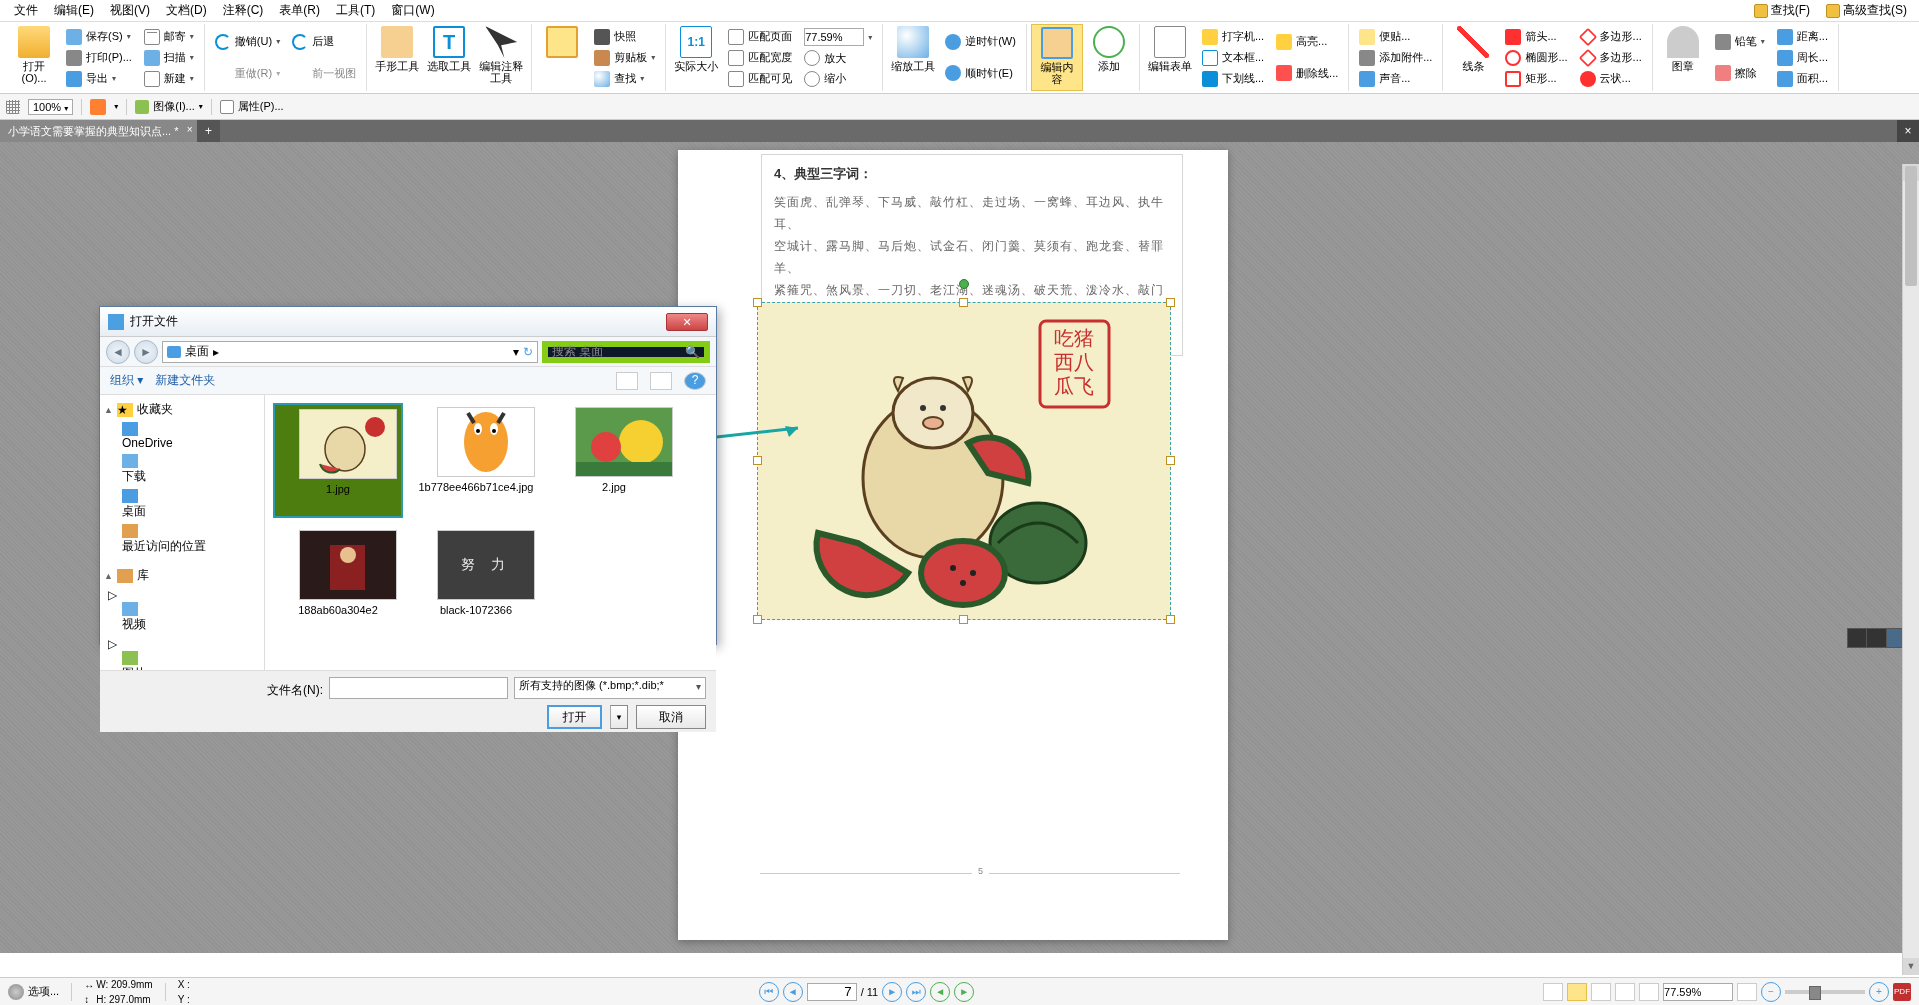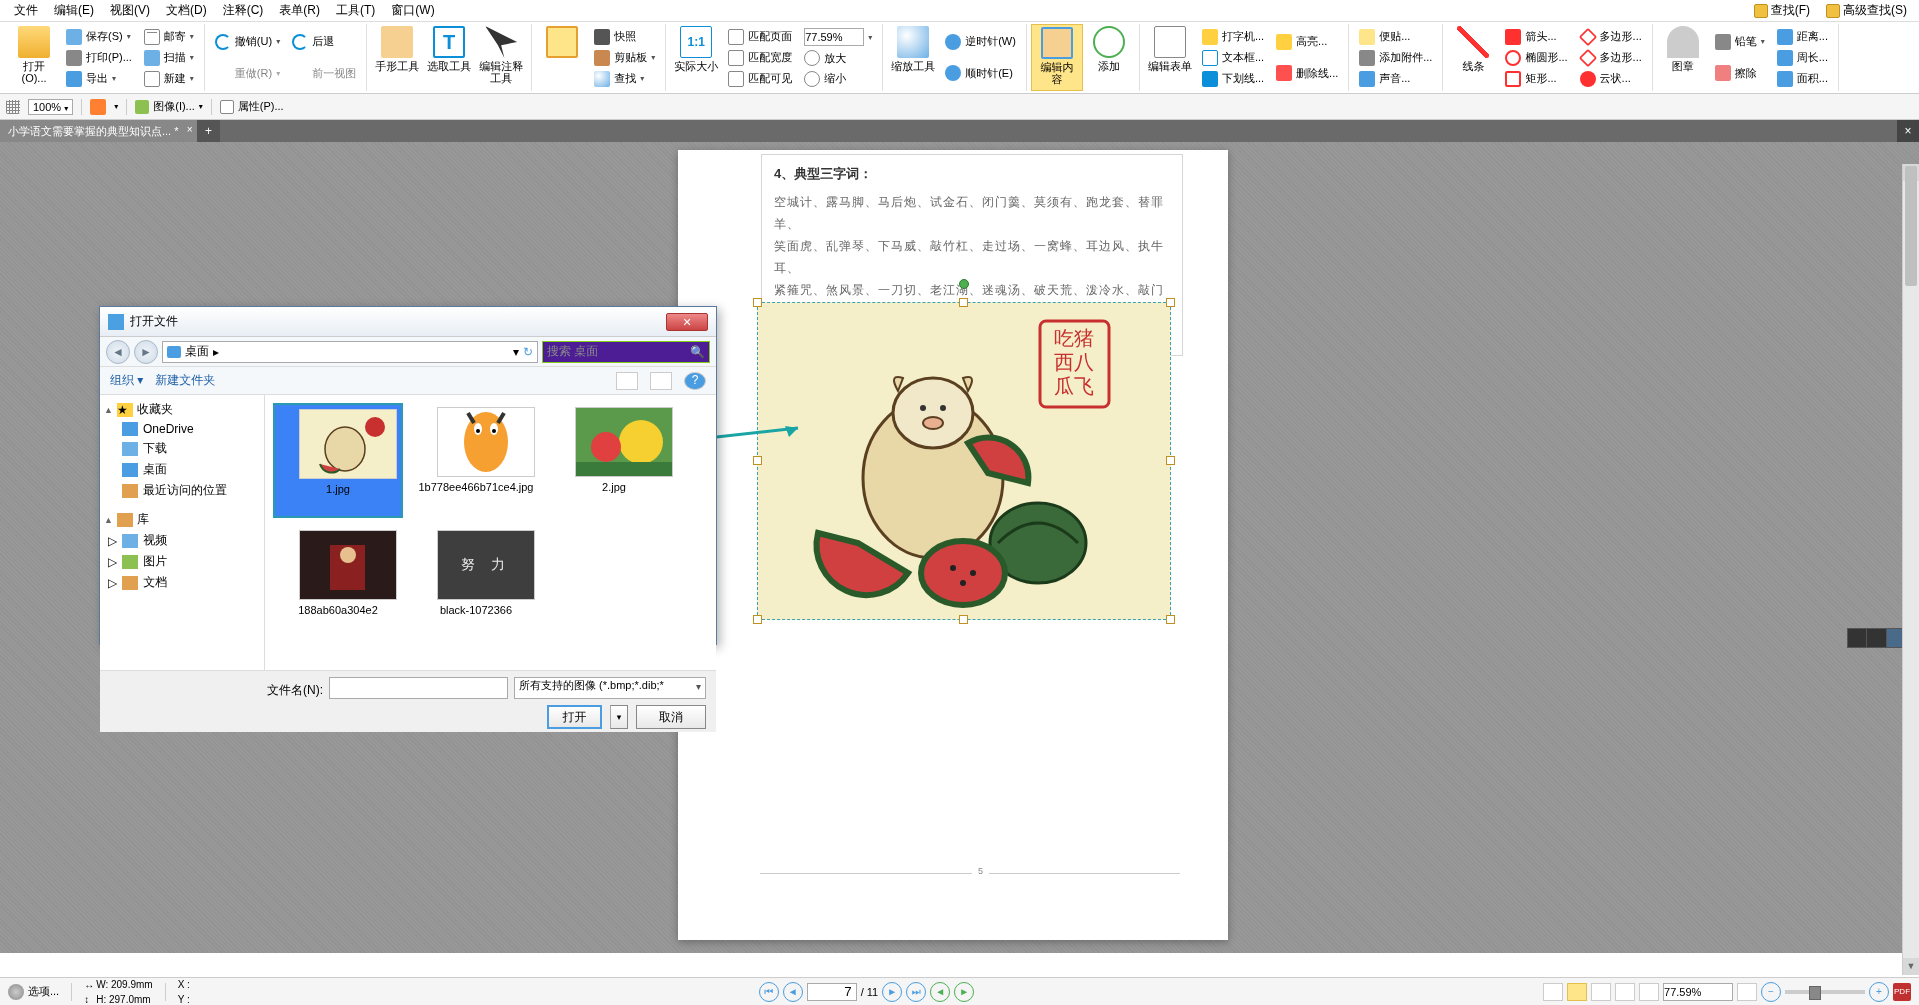--- a/index.html
+++ b/index.html
@@ -112,43 +112,43 @@
     
     .dialog { position: absolute; left: 99px; top: 306px; width: 618px; height: 339px; background: #fff; border: 1px solid #5a7aa0; box-shadow: 3px 3px 10px rgba(0,0,0,0.3); }
     .dlg-title { height: 30px; background: linear-gradient(#fff, #e8eef5); border-bottom: 1px solid #ccc; display: flex; align-items: center; padding: 0 8px; }
     .dlg-title .ico16 { width: 16px; height: 16px; background: #4aa0e0; margin-right: 6px; }
     .dlg-title-text { font-size: 12px; }
     .dlg-title-spacer { flex: 1; }
     .dlg-close { width: 42px; height: 18px; background: linear-gradient(#e88, #c44); border: 1px solid #a33; border-radius: 2px; color: #fff; text-align: center; font-size: 11px; line-height: 16px; cursor: pointer; }
     .dlg-nav { height: 30px; background: #f5f8fb; border-bottom: 1px solid #ddd; display: flex; align-items: center; padding: 0 6px; gap: 4px; }
     .dlg-navbtn { width: 24px; height: 24px; background: radial-gradient(circle, #eef3f8, #d0dce8); border: 1px solid #a8b8c8; border-radius: 50%; display: flex; align-items: center; justify-content: center; color: #678; }
     .dlg-path { flex: 1; height: 22px; border: 1px solid #aaa; background: #fff; display: flex; align-items: center; padding: 0 4px; gap: 4px; font-size: 12px; }
-    .dlg-search { width: 168px; height: 22px; border: 1px solid #84cc16; background: #4c1d95; display: flex; align-items: center; padding: 0 4px; color: #888; font-size: 12px; }
+    .dlg-search { width: 168px; height: 22px; border: 6px solid #84cc16; background: #0f172a; display: flex; align-items: center; padding: 0 4px; color: #888; font-size: 12px; }
     .dlg-toolbar { height: 28px; background: #f5f8fb; border-bottom: 1px solid #ddd; display: flex; align-items: center; padding: 0 10px; gap: 12px; font-size: 12px; color: #2060a8; }
     .dlg-toolbar-spacer { flex: 1; }
     .dlg-toolbar .tbtn { width: 22px; height: 18px; border: 1px solid #ccc; background: #fff; }
     .dlg-body { height: 275px; display: flex; }
     .dlg-tree { width: 165px; background: #fff; border-right: 1px solid #ddd; overflow: auto; padding: 4px 0; font-size: 12px; }
     .tree-section { margin-bottom: 8px; }
     .tree-hdr { display: flex; align-items: center; gap: 4px; padding: 2px 4px; }
     .tree-hdr .tri { font-size: 9px; color: #666; }
-    .tree-item { display: flex; align-items: center; gap: 5px; padding: 2px 4px 2px 22px; cursor: pointer; }
+    .tree-item { display: flex; padding: 2px 4px 2px 22px; cursor: pointer; flex-direction: column; }
     .tree-ico { width: 16px; height: 14px; }
     .ti-fav { background: #ffd040; }
     .ti-cloud { background: #4a9de0; }
     .ti-dl { background: #6cb0e5; }
     .ti-desk { background: #4a9de0; }
     .ti-recent { background: #e0a050; }
     .ti-lib { background: #e0a050; }
     .ti-vid { background: #6cb0e5; }
     .ti-pic { background: #8cc050; }
     .ti-doc { background: #e0a050; }
     .dlg-files { flex: 1; background: #fff; overflow: auto; padding: 8px; display: flex; flex-wrap: wrap; align-content: flex-start; gap: 8px; }
     .file-item { width: 130px; height: 115px; display: flex; flex-direction: column; align-items: center; padding: 4px; cursor: pointer; }
-    .file-item.selected { border: 2px solid #2a9ab0; background: #3b82f6; }
+    .file-item.selected { border: 2px solid #2a9ab0; background: #4d7c0f; }
     .file-thumb { width: 98px; height: 70px; background: #eee; border: 1px solid #ccc; display: flex; align-items: center; justify-content: center; overflow: hidden; margin-left: 20px; }
     .file-label { font-size: 11px; text-align: center; margin-top: 4px; line-height: 13px; word-break: break-all; }
     .dlg-footer { height: 62px; background: #f0f0f0; border-top: 1px solid #ddd; padding: 6px 10px; }
     .dlg-fn-row { display: flex; align-items: flex-end; gap: 6px; margin-bottom: 6px; }
     .dlg-fn-label { font-size: 12px; }
     .dlg-fn-input { flex: 1; height: 22px; border: 1px solid #aaa; background: #fff; max-width: 200px; }
     .dlg-filter { width: 192px; height: 22px; border: 1px solid #aaa; background: #fff; font-size: 11px; padding: 0 18px 0 4px; overflow: hidden; white-space: nowrap; position: relative; }
     .dlg-filter::after { content: "▾"; position: absolute; right: 4px; top: 3px; font-size: 10px; color: #555; }
     .dlg-btn-row { display: flex; justify-content: flex-end; gap: 8px; }
     .dlg-btn { width: 70px; height: 24px; border: 1px solid #888; background: linear-gradient(#fff, #e8e8e8); font-size: 12px; cursor: pointer; position: relative; }
@@ -507,22 +507,22 @@
   </div>
   <div class="tab-add">+</div>
   <div class="tab-close-all">×</div>
 </div>
 
 <div class="docarea">
   <div class="page">
     <div class="content-box">
       <div class="content-title">4、典型三字词：</div>
       <div class="content-body">
+        <div>笑面虎、乱弹琴、下马威、敲竹杠、走过场、一窝蜂、耳边风、执牛耳、</div>
         <div>空城计、露马脚、马后炮、试金石、闭门羹、莫须有、跑龙套、替罪羊、</div>
-        <div>笑面虎、乱弹琴、下马威、敲竹杠、走过场、一窝蜂、耳边风、执牛耳、</div>
         <div>紧箍咒、煞风景、一刀切、老江湖、迷魂汤、破天荒、泼冷水、敲门砖、</div>
         <div>马前卒、逐客令、门外汉</div>
       </div>
     </div>
     <div class="sel-image">
 
       <svg class="img-plate" viewBox="0 0 73 90">
         <rect x="2" y="2" width="69" height="86" rx="6" fill="none" stroke="#c83030" stroke-width="3"></rect>
         <text x="36" y="26" text-anchor="middle" class="seal" font-size="20" font-family="KaiTi,serif">吃猪</text>
         <text x="36" y="50" text-anchor="middle" class="seal" font-size="20" font-family="KaiTi,serif">西八</text>

